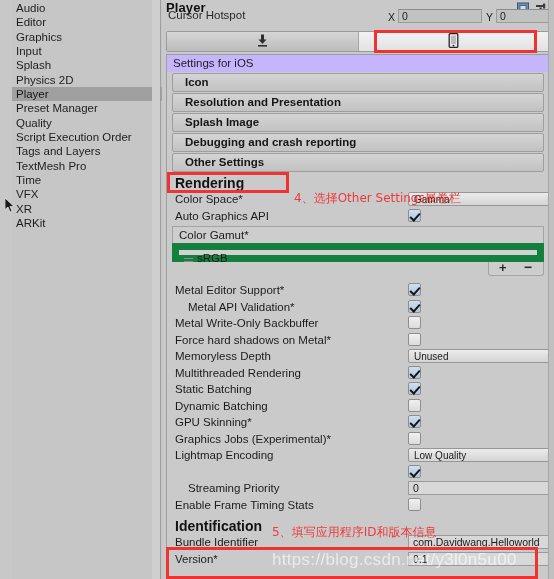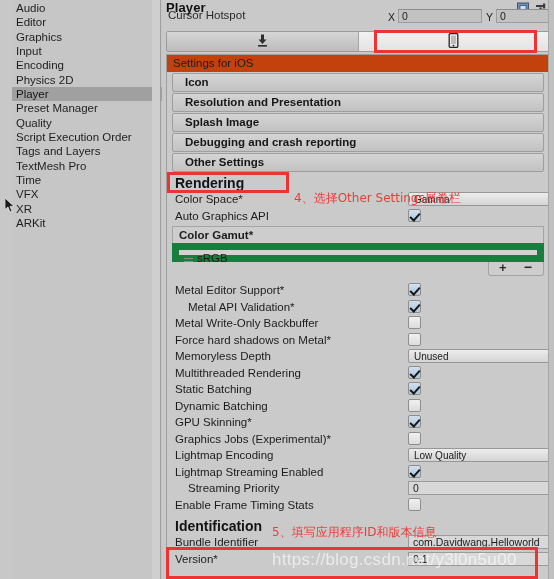--- a/index.html
+++ b/index.html
@@ -108,21 +108,21 @@
     width: 384px; height: 525px;
     background: #cacaca;
     border: 1px solid #9e9e9e;
     border-bottom: none;
     overflow: hidden;
   }
   .settings-head {
     height: 17px; line-height: 17px;
     padding-left: 6px;
     font-size: 11.5px; color: #1e1e1e;
-    background: #c2410c;
+    background: #c4b5fd;
   }
 
   .foldout {
     position: relative;
     margin: 1px 5px 0 5px;
     height: 19px;
     background: linear-gradient(#d4d4d4, #c2c2c2);
     border: 1px solid #9e9e9e;
     border-radius: 2px;
     line-height: 17px;
@@ -205,21 +205,20 @@
 
   
   .rl { margin: 2px 0 0 0; }
   .rl-head {
     height: 17px; line-height: 17px;
     background: #cdcdcd;
     border: 1px solid #a4a4a4;
     border-bottom: none;
     padding-left: 6px;
     font-size: 11.5px;
-    font-weight: bold;
   }
   .rl-body {
     height: 19px;
     background: #d2d2d2;
     border: 7px solid #15803d;
     position: relative;
   }
   .rl-item {
     position: absolute; left: 18px; top: 2px;
     font-size: 11.5px; color: #1a1a1a;
@@ -293,21 +292,21 @@
 </head>
 <body>
 
 <div id="root">
 
   <div class="sidebar">
     <div class="sb-item"><span>Audio</span></div>
     <div class="sb-item"><span>Editor</span></div>
     <div class="sb-item"><span>Graphics</span></div>
     <div class="sb-item"><span>Input</span></div>
-    <div class="sb-item"><span>Encoding</span></div>
+    <div class="sb-item"><span>Splash</span></div>
     <div class="sb-item"><span>Physics 2D</span></div>
     <div class="sb-item selected"><span>Player</span></div>
     <div class="sb-item"><span>Preset Manager</span></div>
     <div class="sb-item"><span>Quality</span></div>
     <div class="sb-item"><span>Script Execution Order</span></div>
     <div class="sb-item"><span>Tags and Layers</span></div>
     <div class="sb-item"><span>TextMesh Pro</span></div>
     <div class="sb-item"><span>Time</span></div>
     <div class="sb-item"><span>VFX</span></div>
     <div class="sb-item"><span>XR</span></div>
@@ -451,21 +450,20 @@
         <div class="row">
           <span class="lbl">Graphics Jobs (Experimental)*</span>
           <div class="ctl cb"></div>
         </div>
 
         <div class="row">
           <span class="lbl">Lightmap Encoding</span>
           <div class="ctl dd">Low Quality</div>
         </div>
         <div class="row">
-          <span class="lbl">Lightmap Streaming Enabled</span>
           <div class="ctl cb on"></div>
         </div>
         <div class="row">
           <span class="lbl indent">Streaming Priority</span>
           <div class="ctl tf white">0</div>
         </div>
         <div class="row">
           <span class="lbl">Enable Frame Timing Stats</span>
           <div class="ctl cb"></div>
         </div>

